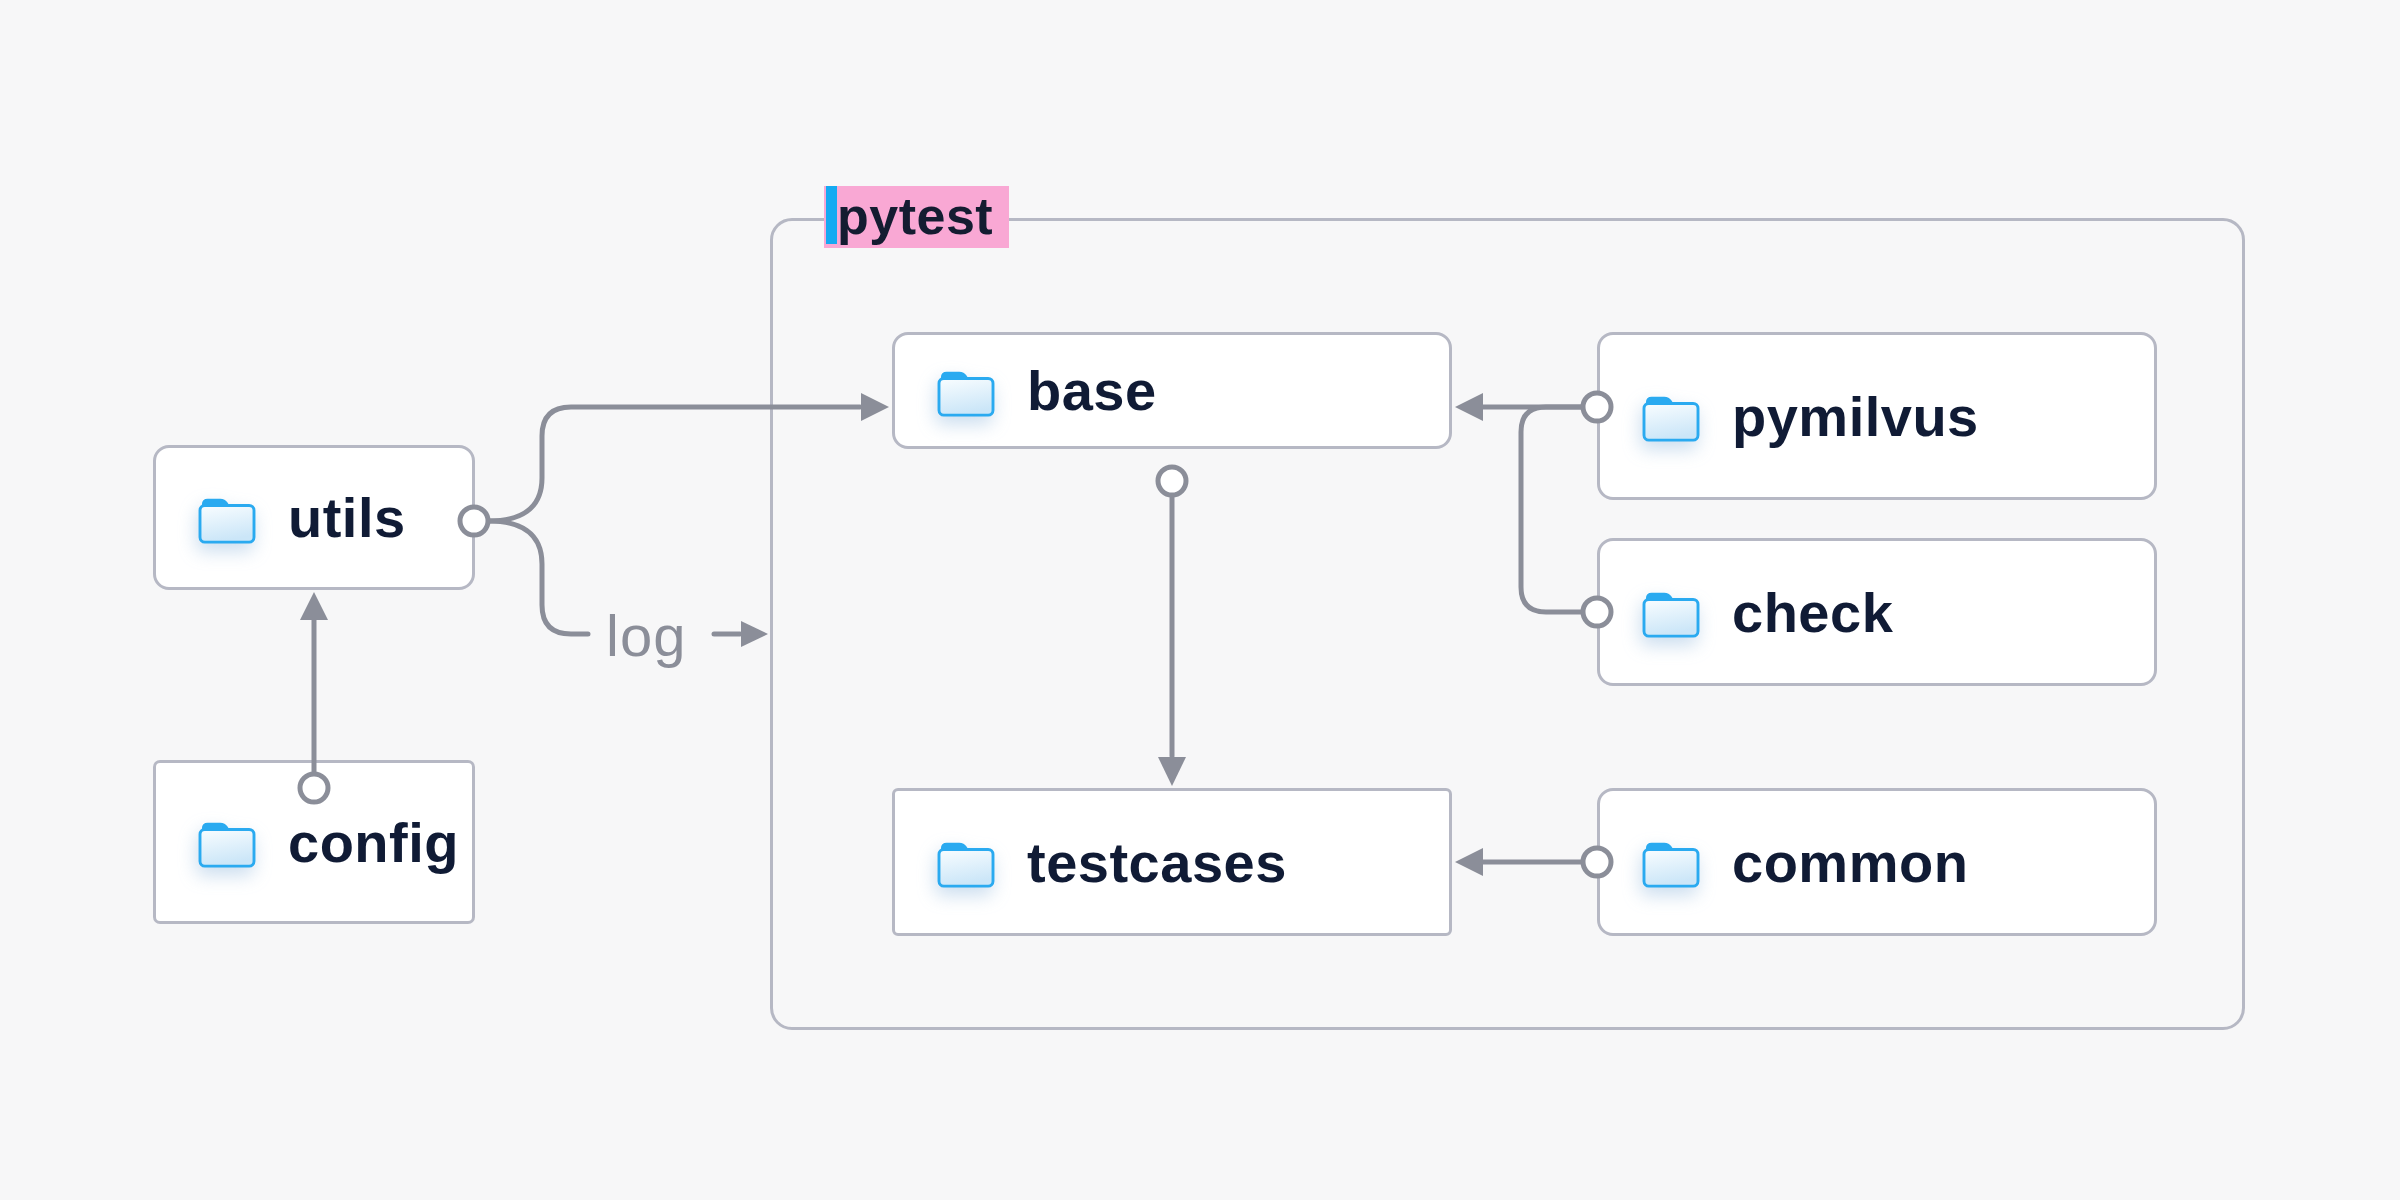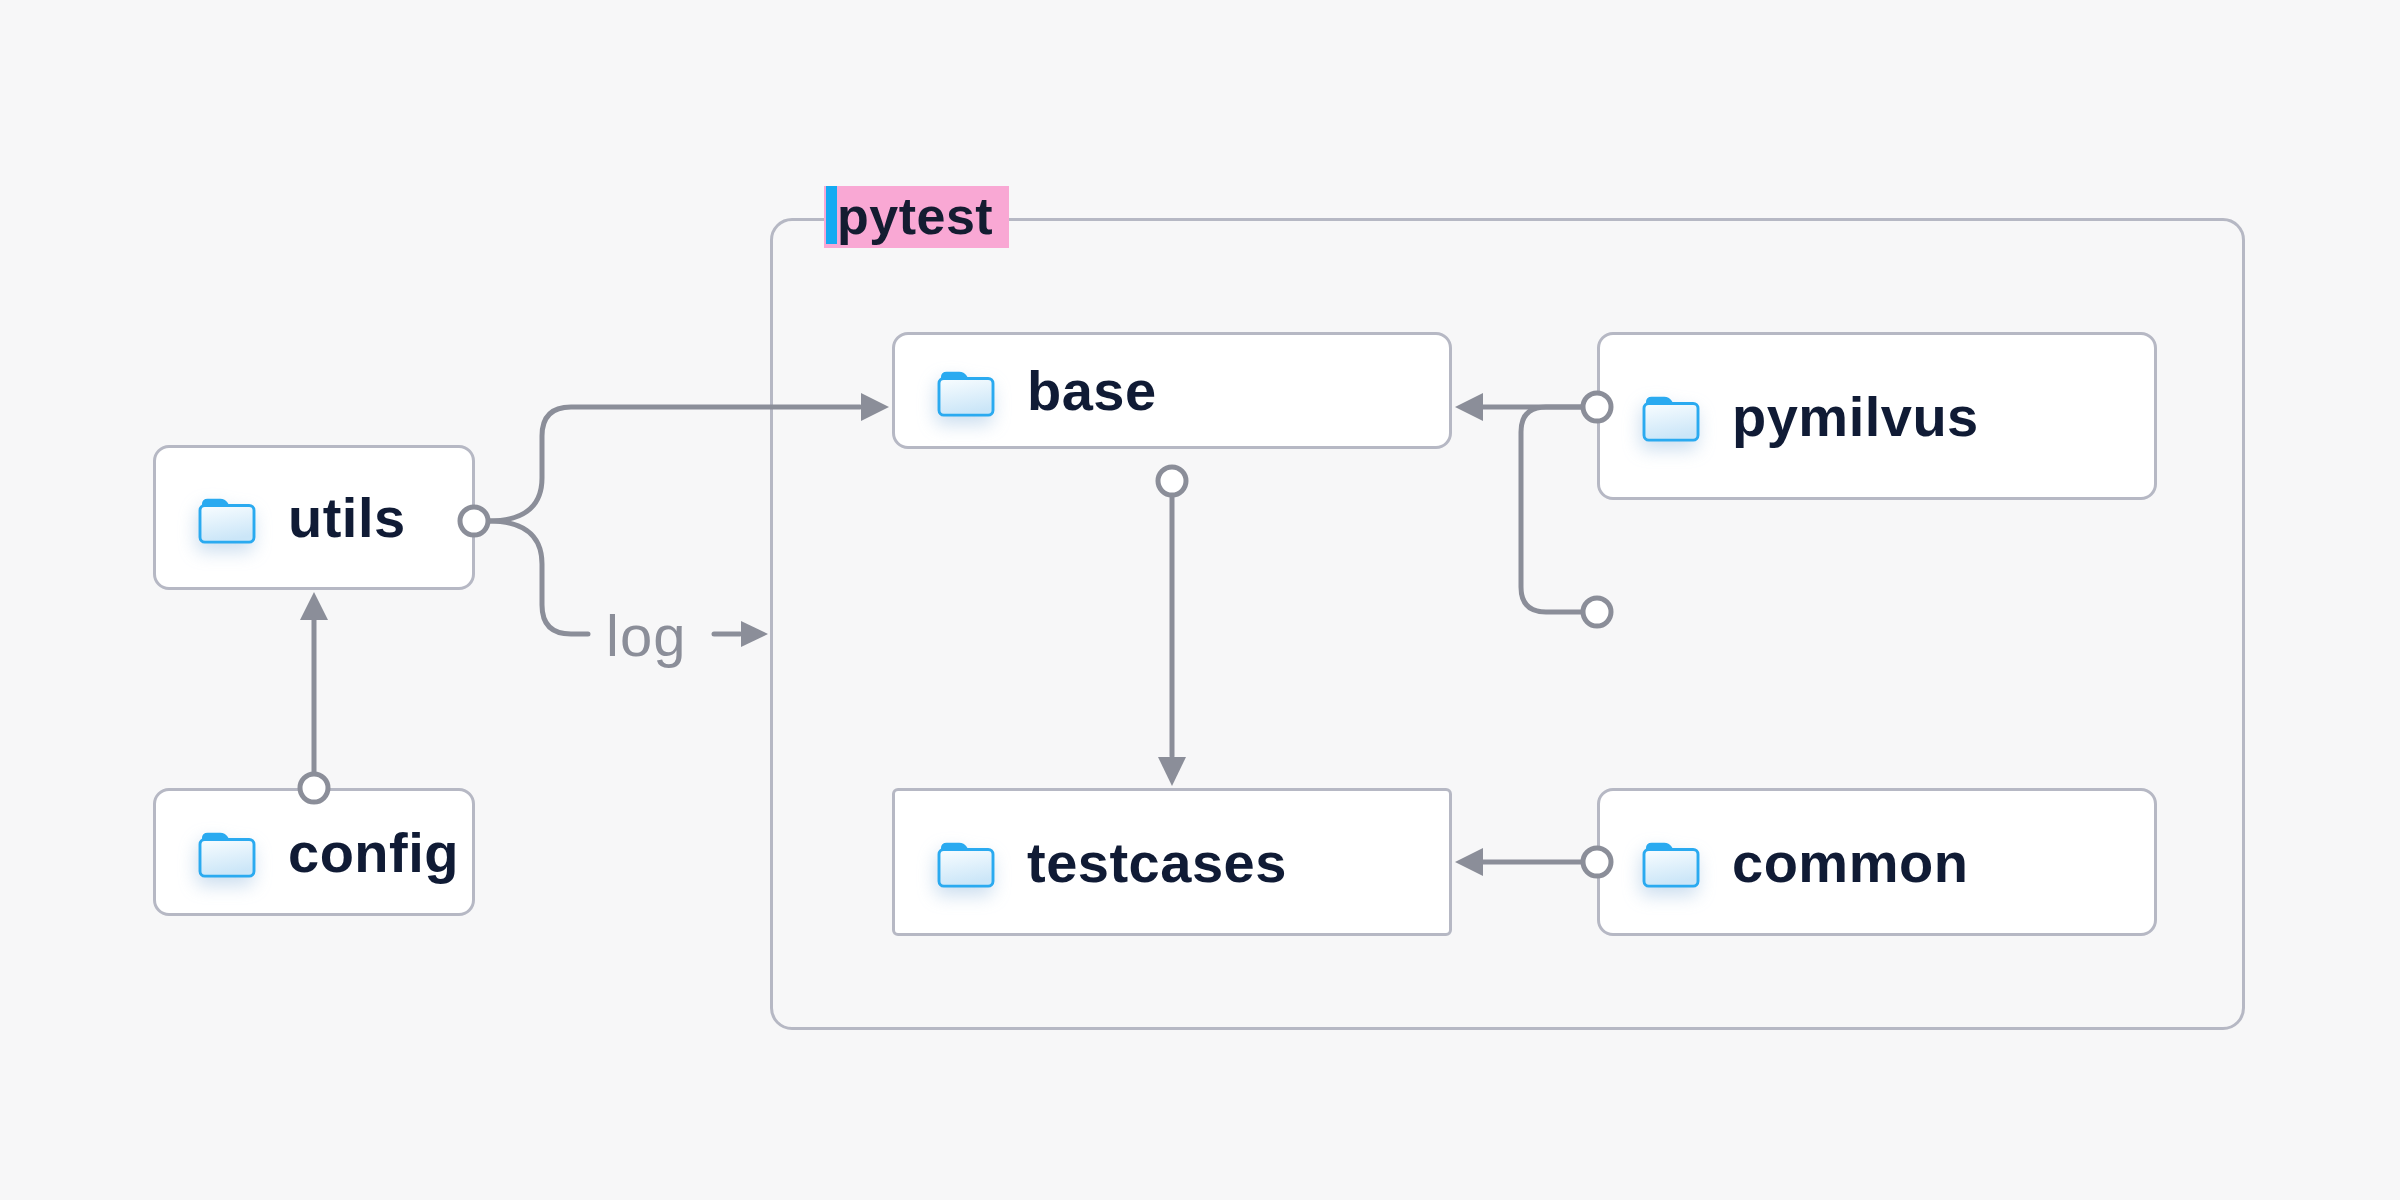--- a/index.html
+++ b/index.html
@@ -27,21 +27,21 @@
 
   
   .node{
     position:absolute;background:#ffffff;
     border:3px solid #b6b8c4;border-radius:16px;box-sizing:border-box;
     display:flex;align-items:center;gap:30px;padding-left:40px;
     z-index:2;
   }
   .node .lbl{font-size:56px;font-weight:700;color:#101b35;letter-spacing:0.5px;}
   .n-utils    {left:153px; top:445px; width:322px; height:145px;}
-  .n-config   {left:153px; top:788px; width:322px; height:128px;}
+  .n-config   {left:153px; top:760px; width:322px; height:164px;border-radius:7px;}
   .n-base     {left:892px; top:332px; width:560px; height:117px;}
   .n-pymilvus {left:1597px;top:332px; width:560px; height:168px;}
   .n-check    {left:1597px;top:538px; width:560px; height:148px;}
   .n-testcases{left:892px; top:788px; width:560px; height:148px;border-radius:6px;}
   .n-common   {left:1597px;top:788px; width:560px; height:148px;}
 
   .folder{filter:drop-shadow(-2px 8px 9px rgba(110,160,210,0.35));flex:0 0 auto;}
 
   
   .connectors{position:absolute;left:0;top:0;width:2400px;height:1200px;z-index:4;pointer-events:none;}
@@ -92,20 +92,26 @@
     <svg class="folder" width="62" height="54" viewBox="0 0 64 56">
         <use href="#foldericon"></use>
       </svg>
     <span class="lbl">base</span>
   </div>
   <div class="node n-pymilvus">
     <svg class="folder" width="62" height="54" viewBox="0 0 64 56">
         <use href="#foldericon"></use>
       </svg>
     <span class="lbl">pymilvus</span>
+  </div>
+  <div class="node n-check">
+    <svg class="folder" width="62" height="54" viewBox="0 0 64 56">
+        <use href="#foldericon"></use>
+      </svg>
+    <span class="lbl">check</span>
   </div>
   <div class="node n-testcases">
     <svg class="folder" width="62" height="54" viewBox="0 0 64 56">
         <use href="#foldericon"></use>
       </svg>
     <span class="lbl">testcases</span>
   </div>
   <div class="node n-common">
     <svg class="folder" width="62" height="54" viewBox="0 0 64 56">
         <use href="#foldericon"></use>

